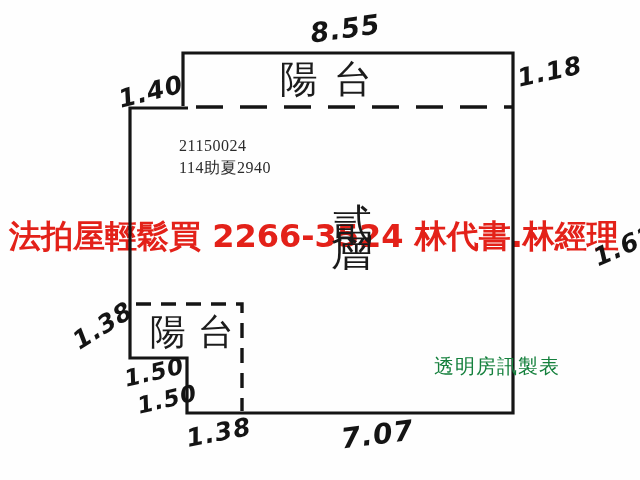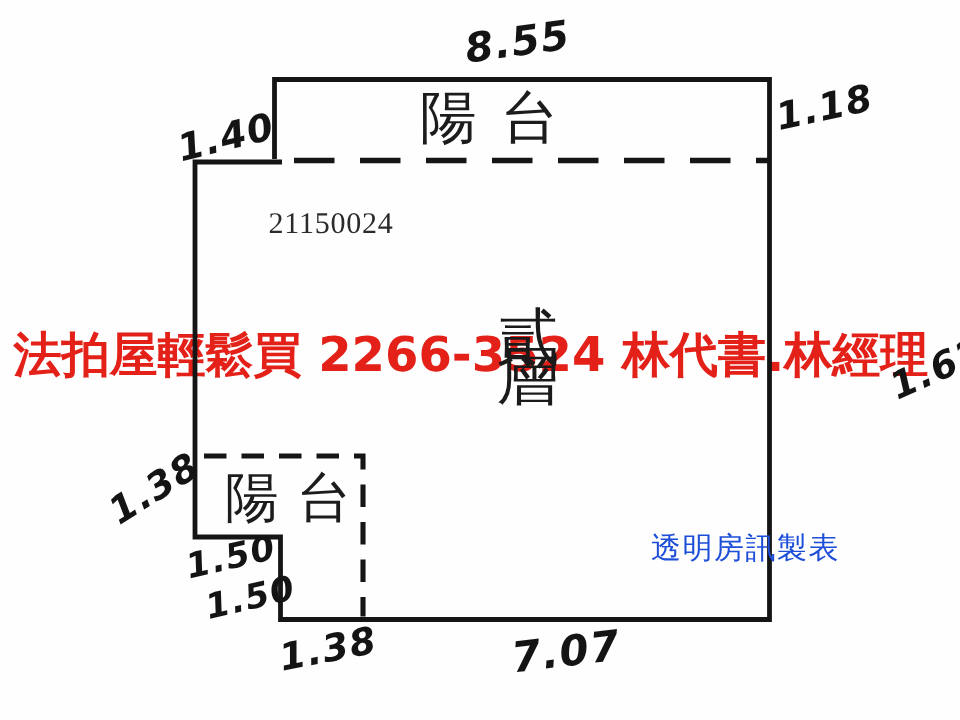--- a/index.html
+++ b/index.html
@@ -17,29 +17,29 @@
     white-space:nowrap;letter-spacing:1px;line-height:1;
   }
 
   
   .cjk{position:absolute;z-index:3;color:#1c1c1c;
        font-family:Liberation Serif, serif;white-space:nowrap;line-height:1;}
 
   .balcony-label-top{left:280px;top:60px;font-size:38px;letter-spacing:16px;}
   .balcony-label-bottom{left:150px;top:314px;font-size:36px;letter-spacing:12px;}
 
-  .case-block{left:179px;top:135px;font-size:20px;color:#2b2b2b;
+  .case-block{left:179px;top:135px;font-size:16px;color:#2b2b2b;
               letter-spacing:0.5px;line-height:1.4;}
 
   .floor-label{left:331px;top:170px;font-size:42px;color:#1a1a1a;
                font-family:"DejaVu Serif",serif;
                writing-mode:vertical-rl;text-orientation:upright;
                letter-spacing:28px;line-height:1;}
 
-  .maker-label{left:434px;top:356px;font-size:20px;color:#1d4ed8;
+  .maker-label{left:434px;top:356px;font-size:20px;color:#15803d;
                letter-spacing:1px;}
 
   .watermark{
     position:absolute;left:9px;top:215px;z-index:1;
     font-size:32px;font-weight:bold;white-space:nowrap;
     font-family:"DejaVu Sans",sans-serif;letter-spacing:0px;
   }
 
   .m-top{left:310px;top:15px;font-size:27px;transform:rotate(-8deg);}
   .m-topleft{left:118px;top:79px;transform:rotate(-14deg);}
@@ -66,20 +66,21 @@
 
     <path d="M136,304 L242,304 L242,411" fill="none" stroke="#151515" stroke-width="3.4" stroke-dasharray="15 10"></path>
   </svg>
 
   <div class="cjk balcony-label-top">陽台</div>
 
   <div class="cjk balcony-label-bottom">陽台</div>
 
   <div class="cjk case-block">
     <div>21150024</div>
+    <div>114助夏2940</div>
   </div>
 
   <div class="cjk floor-label">貳層</div>
 
   <div class="cjk maker-label">透明房訊製表</div>
 
   <div class="hand m-top">8.55</div>
   <div class="hand m-topleft">1.40</div>
   <div class="hand m-topright">1.18</div>
   <div class="hand m-right">1.62</div>

